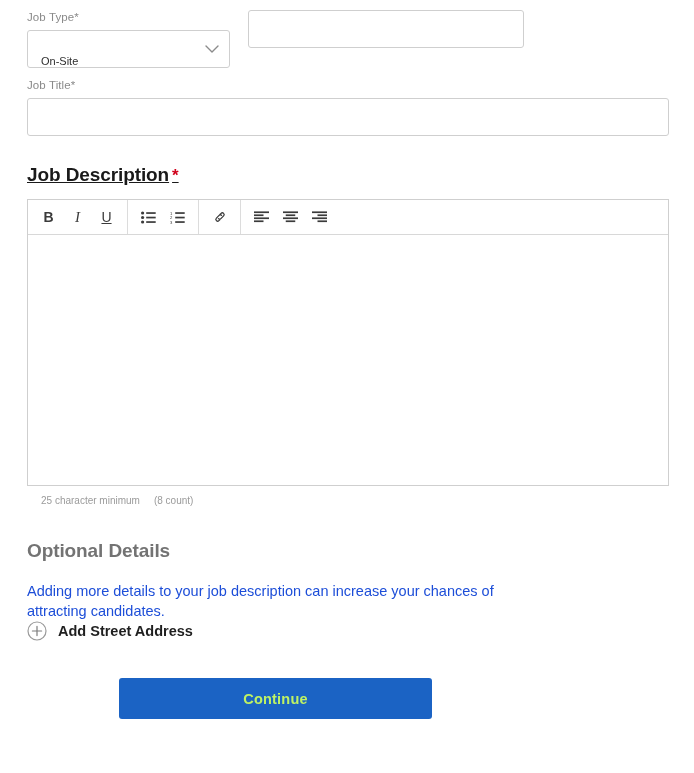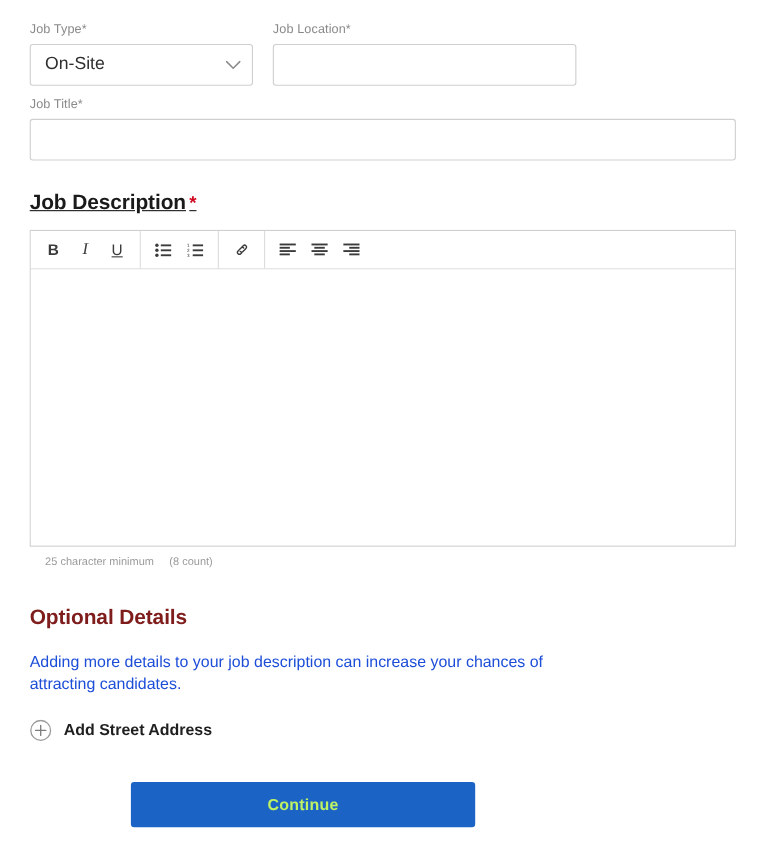--- a/index.html
+++ b/index.html
@@ -11,21 +11,21 @@
   body {
     width: 694px;
     height: 773px;
     font-family: "Liberation Sans", sans-serif;
     color: #222222;
     overflow: hidden;
     position: relative;
   }
 
   .page {
-    padding: 20px 26px 0 27px;
+    padding: 10px 26px 0 27px;
     width: 550px;
     height: 773px;
   }
 
   
   .row {
     display: flex;
     gap: 18px;
     margin-bottom: 10px;
   }
@@ -66,25 +66,25 @@
     position: relative;
     width: 100%;
     height: 38px;
   }
   .select-box {
     width: 100%;
     height: 38px;
     border: 1px solid #cfcfcf;
     border-radius: 3px;
     background: #ffffff;
-    font-size: 16px;
+    font-size: 11px;
     color: #2e2e2e;
     padding: 0 34px 0 13px;
     display: flex;
-    align-items: center;
+    align-items: flex-end;
     cursor: pointer;
     user-select: none;
   }
   .chevron {
     position: absolute;
     right: 11px;
     top: 0;
     height: 38px;
     display: flex;
     align-items: center;
@@ -165,36 +165,35 @@
     font-size: 10px;
     color: #9b9b9b;
     display: flex;
     gap: 14px;
   }
 
   
   .optional-title {
     font-size: 19px;
     font-weight: bold;
-    color: #7f1d1d;
+    color: #737373;
     margin: 34px 0 0 0;
     letter-spacing: -0.1px;
   }
   .optional-desc {
     font-size: 14.5px;
     color: #1d4ed8;
     margin: 19px 0 0 0;
     line-height: 20px;
   }
 
   .add-row {
     display: flex;
     align-items: center;
     gap: 11px;
-    margin-top: 22px;
     cursor: pointer;
     width: fit-content;
   }
   .plus-icon {
     width: 20px;
     height: 20px;
     flex: 0 0 20px;
     display: block;
   }
   .add-row-label {
@@ -240,23 +239,20 @@
         </div>
         <span class="chevron">
           <svg width="14" height="9" viewBox="0 0 14 9" fill="none" xmlns="http://www.w3.org/2000/svg">
             <path d="M1 1L7 7L13 1" stroke="#8b8b8b" stroke-width="1.4" stroke-linecap="round" stroke-linejoin="round"></path>
           </svg>
         </span>
       </div>
     </div>
 
     <div class="field-joblocation">
-      <label class="field-label">
-        <span>Job Location</span><span class="req">*</span>
-      </label>
       <input class="text-input" type="text" placeholder="" style="">
     </div>
 
   </div>
 
   <div class="field-jobtitle">
     <label class="field-label">
       <span>Job Title</span><span class="req">*</span>
     </label>
     <input class="text-input" type="text" placeholder="" style="">

